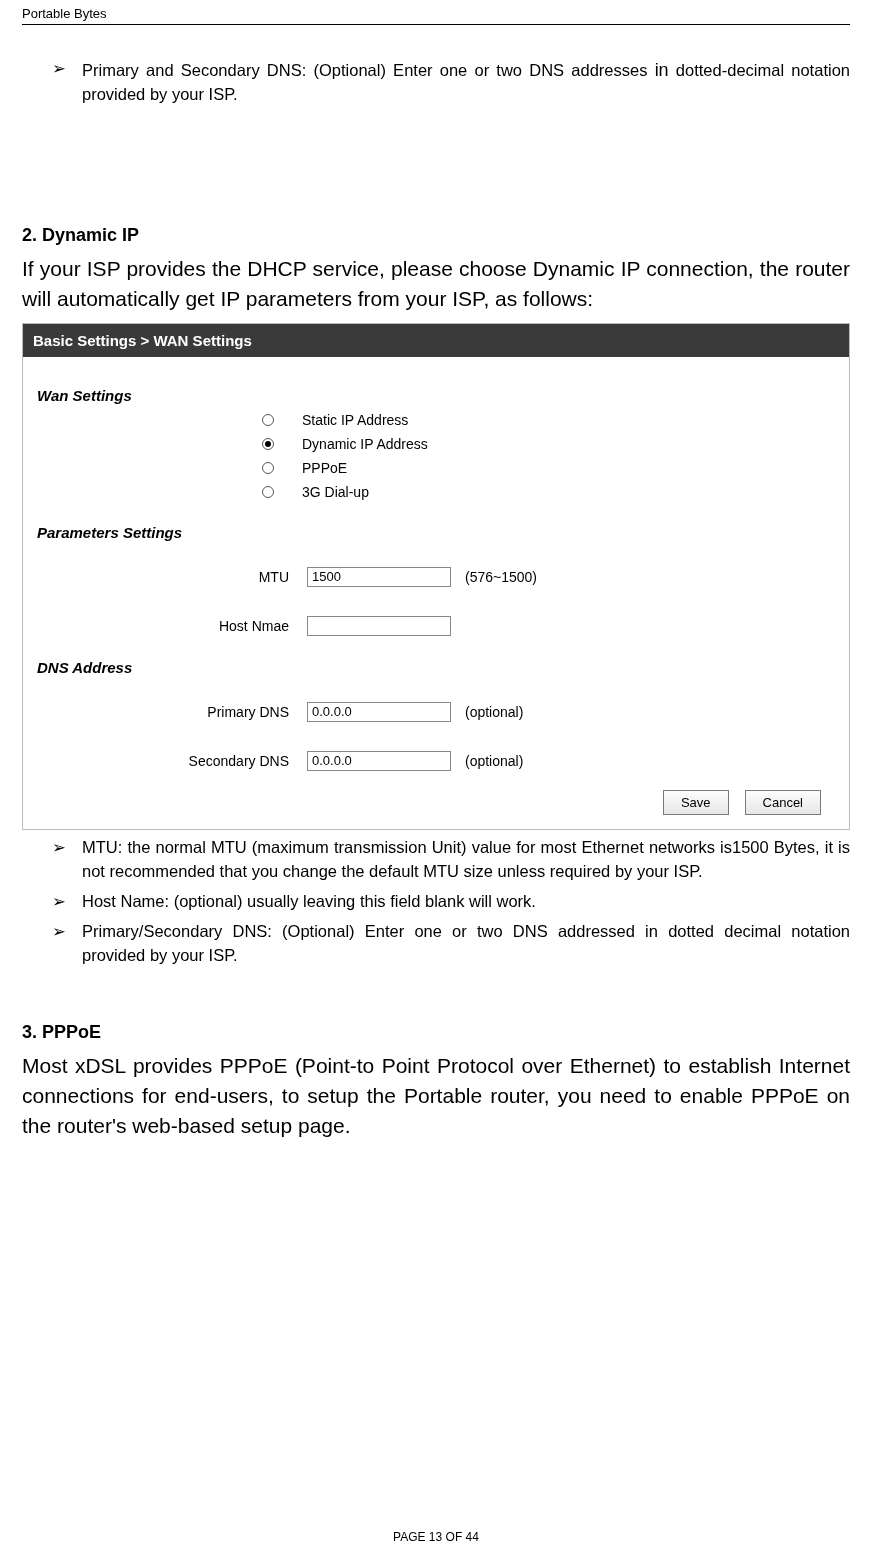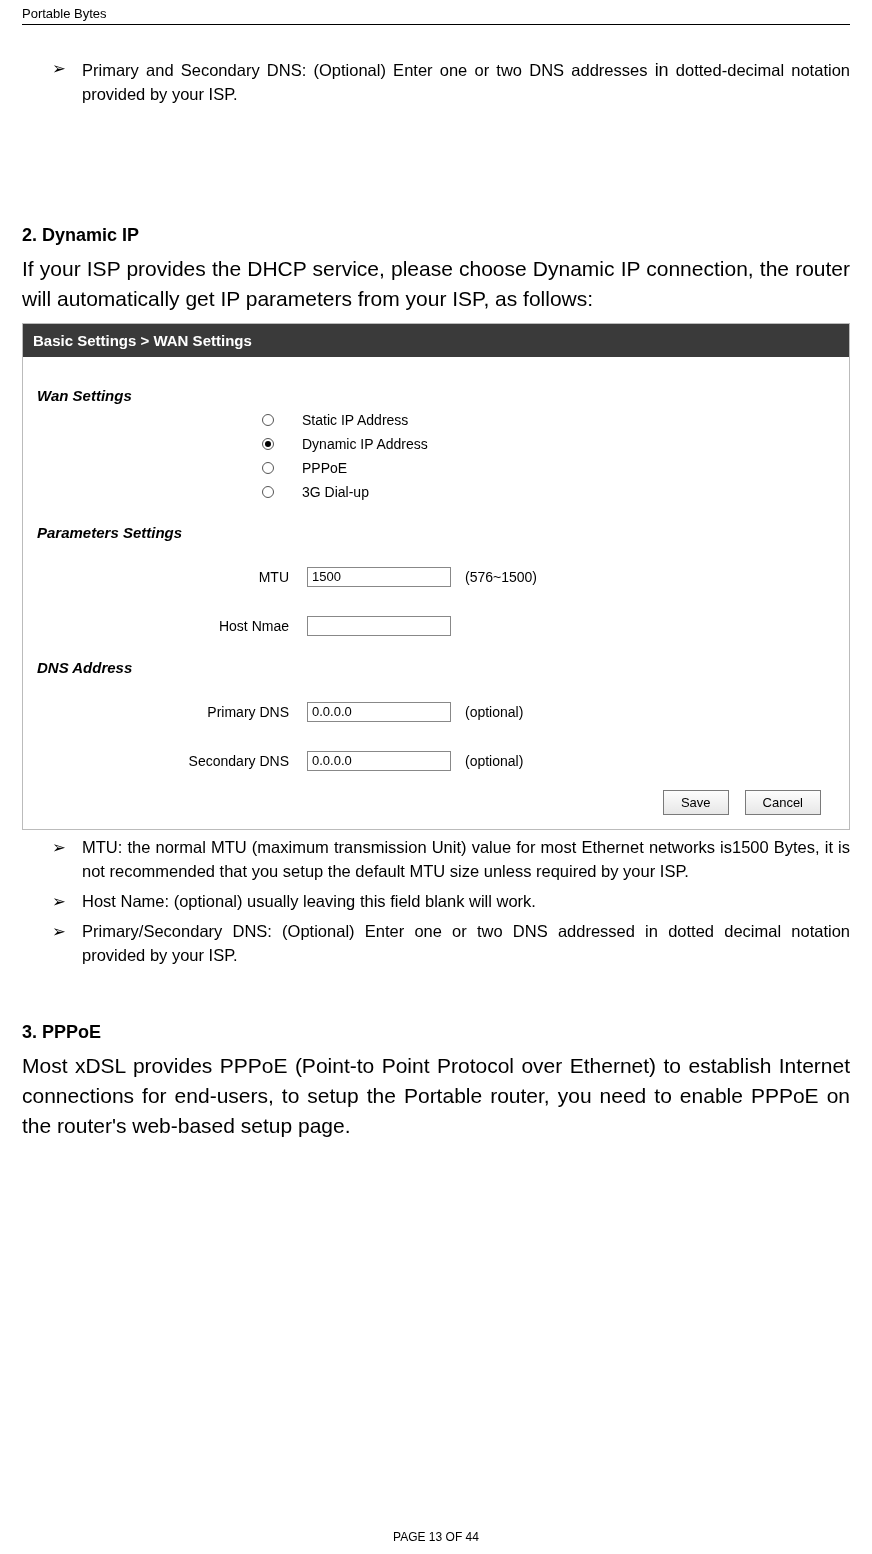--- a/index.html
+++ b/index.html
@@ -223,21 +223,21 @@
           <span class="hint">(optional)</span>
         </div>
       </div>
       <div class="button-bar">
         <button class="btn">Save</button>
         <button class="btn">Cancel</button>
       </div>
     </div>
 
     <ul class="bullet-list">
-      <li>MTU: the normal MTU (maximum transmission Unit) value for most Ethernet networks is1500 Bytes, it is not recommended that you setup the default MTU size unless required by your ISP.</li>
+      <li>MTU: the normal MTU (maximum transmission Unit) value for most Ethernet networks is1500 Bytes, it is not recommended that you change the default MTU size unless required by your ISP.</li>
       <li>Host Name: (optional) usually leaving this field blank will work.</li>
       <li>Primary/Secondary DNS: (Optional) Enter one or two DNS addressed in dotted decimal notation provided by your ISP.</li>
     </ul>
 
     <div class="gap-med"></div>
 
     <div class="section-heading">3.    PPPoE</div>
     <div class="section-body">Most xDSL provides PPPoE (Point-to Point Protocol over Ethernet) to establish Internet connections for end-users, to setup the Portable router, you need to enable PPPoE on the router's web-based setup page.</div>
   </div>
 

